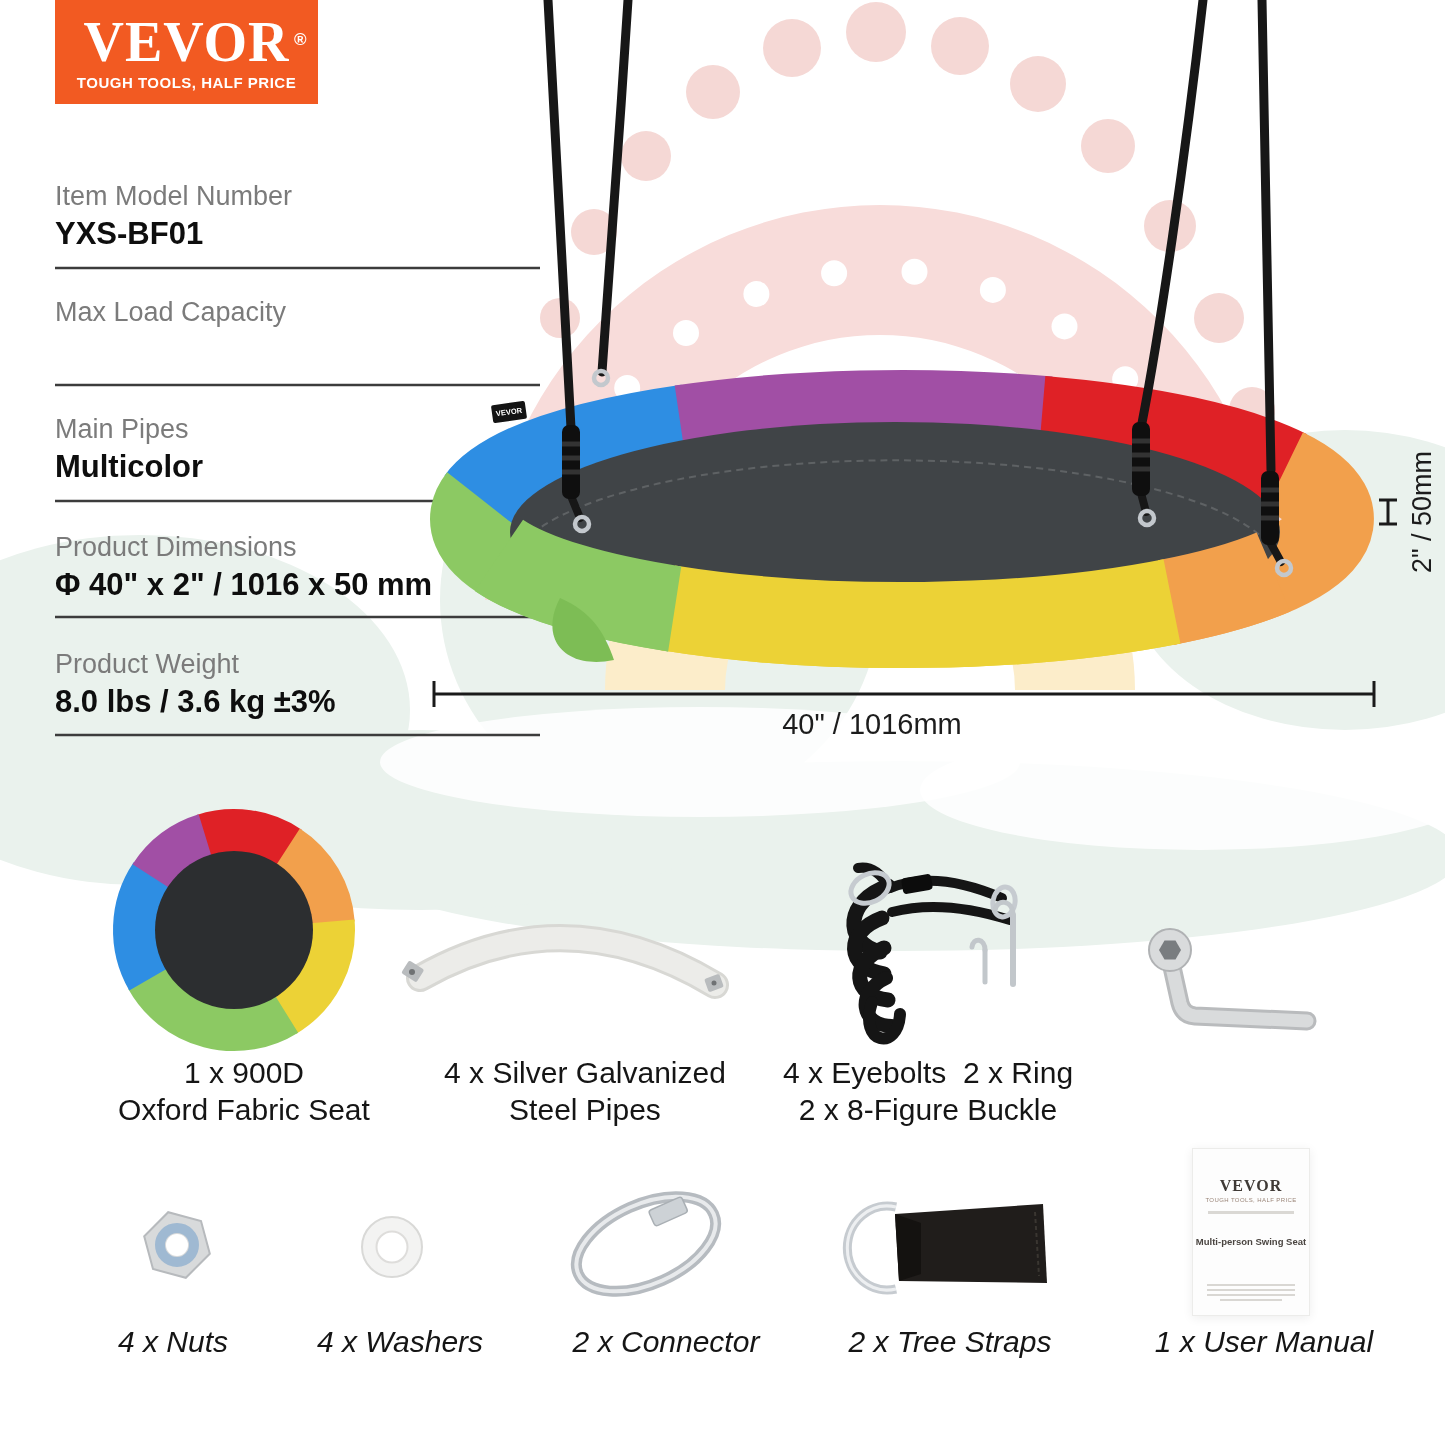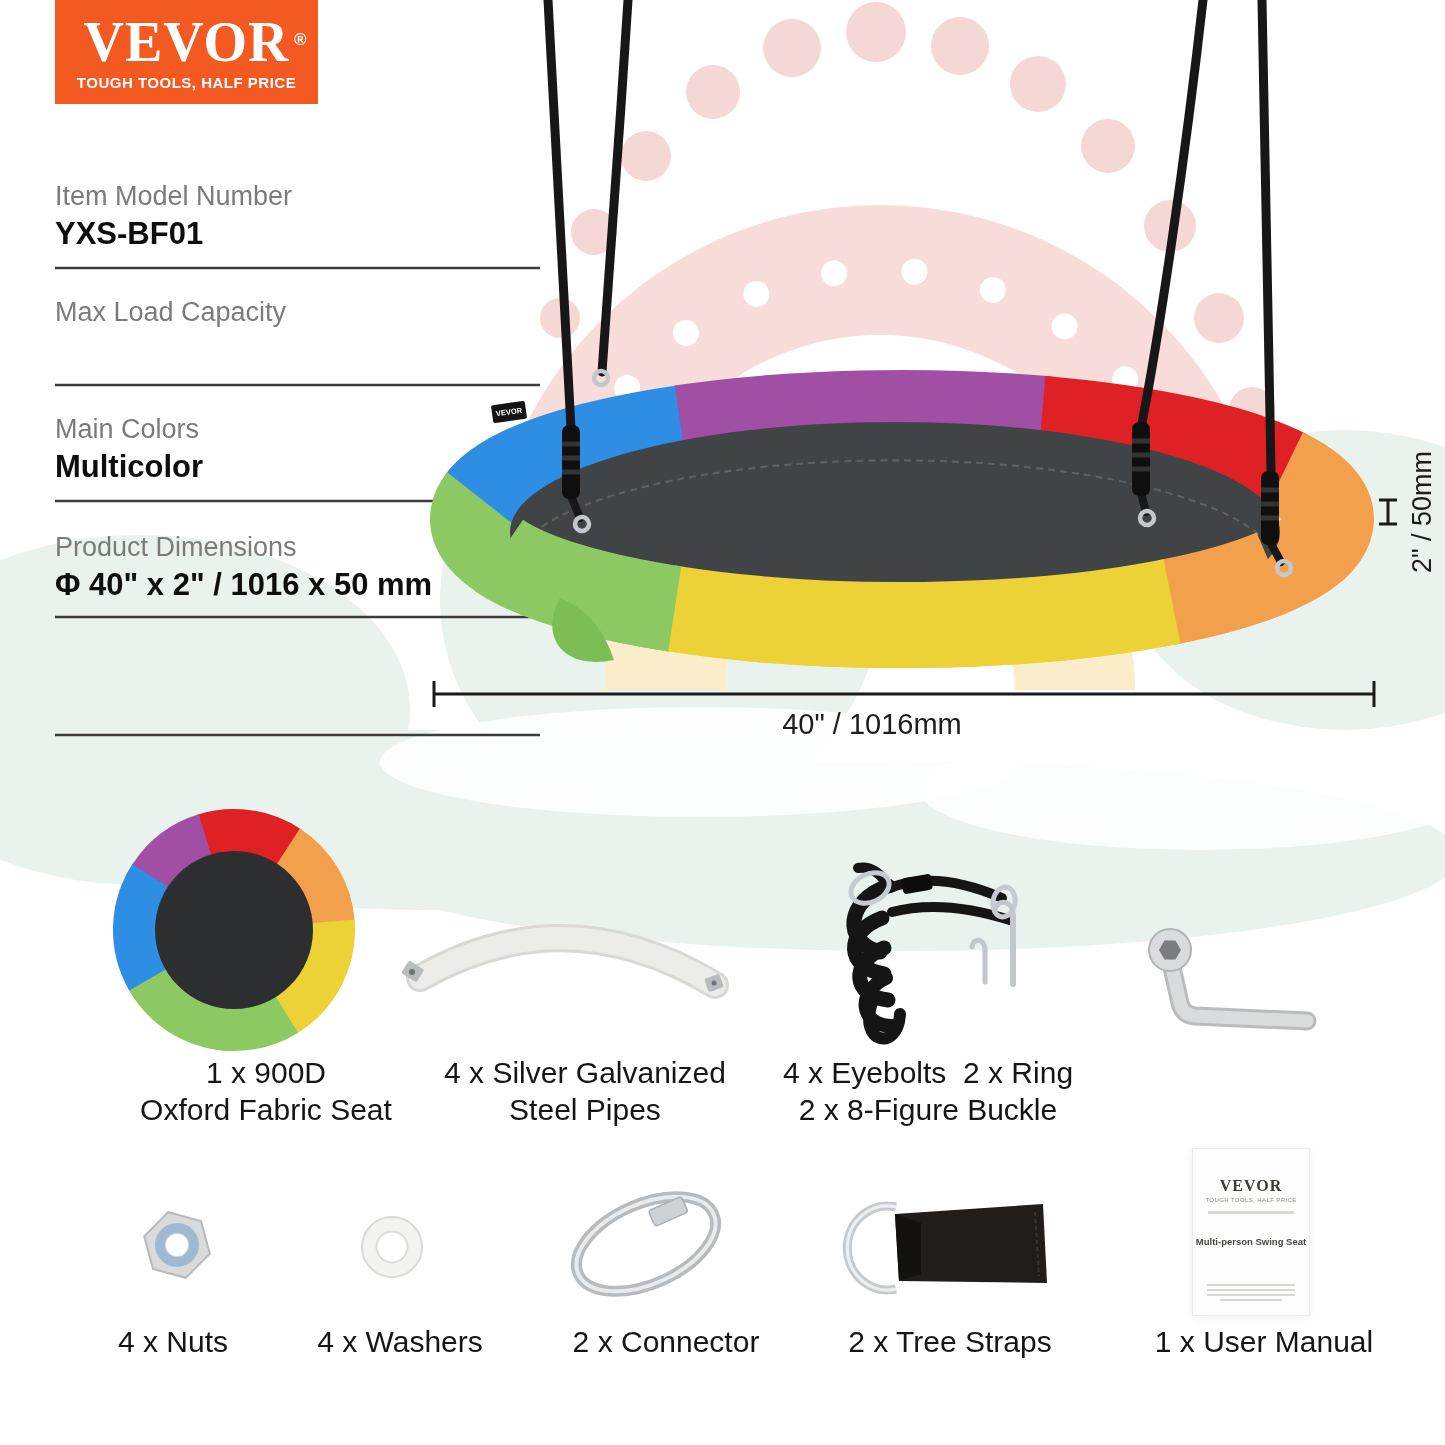--- a/index.html
+++ b/index.html
@@ -20,21 +20,21 @@
   .spec-label{font-size:27px;line-height:33px;color:#7b7b7b;}
   .spec-value{font-size:31px;line-height:36px;font-weight:700;color:#0e0e0e;margin-top:3px;}
 
   
   .dim-w{left:372px;top:708px;width:1000px;text-align:center;font-size:29px;color:#1c1c1c;}
   .dim-h{left:1422px;top:512px;transform:translate(-50%,-50%) rotate(-90deg);font-size:27px;color:#1c1c1c;white-space:nowrap;}
 
   
   .caption{white-space:pre-wrap;text-align:center;font-size:30px;line-height:37px;color:#151515;}
   .cap-r1{top:1054px;}
-  .cap-r2{top:1323px;}
+  .cap-r2{top:1323px;font-style:italic;}
 
   
   .manual-card{left:1192px;top:1148px;width:116px;height:166px;background:#fdfdfd;
                border:1px solid #ececea;box-shadow:0 2px 10px rgba(0,0,0,.07);
                display:flex;flex-direction:column;align-items:center;}
   .m-brand{font-family:"Liberation Serif",serif;font-weight:700;font-size:16px;color:#3f3a36;letter-spacing:1px;margin-top:28px;}
   .m-tag{font-size:6px;color:#9a8578;letter-spacing:.4px;margin-top:2px;}
   .m-line{width:86px;height:3px;background:#dad8d4;margin-top:8px;}
   .m-title{font-size:9.5px;font-weight:700;color:#4a4541;margin-top:22px;white-space:nowrap;}
   .m-para{margin-top:auto;margin-bottom:14px;display:flex;flex-direction:column;gap:3px;align-items:center;}
@@ -249,32 +249,36 @@
   </div>
 
   <div class="abs spec" style="top:180px;">
     <div class="spec-label">Item Model Number</div>
     <div class="spec-value">YXS-BF01</div>
   </div>
   <div class="abs spec" style="top:296px;">
     <div class="spec-label">Max Load Capacity</div>
   </div>
   <div class="abs spec" style="top:413px;">
-    <div class="spec-label">Main Colors</div>
+    <div class="spec-label">Main Pipes</div>
     <div class="spec-value">Multicolor</div>
   </div>
   <div class="abs spec" style="top:531px;">
     <div class="spec-label">Product Dimensions</div>
     <div class="spec-value">Φ 40" x 2" / 1016 x 50 mm</div>
   </div>
+  <div class="abs spec" style="top:648px;">
+    <div class="spec-label">Product Weight</div>
+    <div class="spec-value">8.0 lbs / 3.6 kg ±3%</div>
+  </div>
 
   <div class="abs dim-w">40" / 1016mm</div>
   <div class="abs dim-h">2" / 50mm</div>
 
-  <div class="abs caption cap-r1" style="left:86px;width:360px;">1 x 900D
+  <div class="abs caption cap-r1" style="left:64px;width:360px;">1 x 900D
 Oxford Fabric Seat</div>
   <div class="abs caption cap-r1" style="left:405px;width:360px;">4 x Silver Galvanized
 Steel Pipes</div>
   <div class="abs caption cap-r1" style="left:733px;width:390px;">4 x Eyebolts  2 x Ring
 2 x 8-Figure Buckle</div>
 
   <div class="abs caption cap-r2" style="left:48px;width:250px;">4 x Nuts</div>
   <div class="abs caption cap-r2" style="left:270px;width:260px;">4 x Washers</div>
   <div class="abs caption cap-r2" style="left:531px;width:270px;">2 x Connector</div>
   <div class="abs caption cap-r2" style="left:805px;width:290px;">2 x Tree Straps</div>

